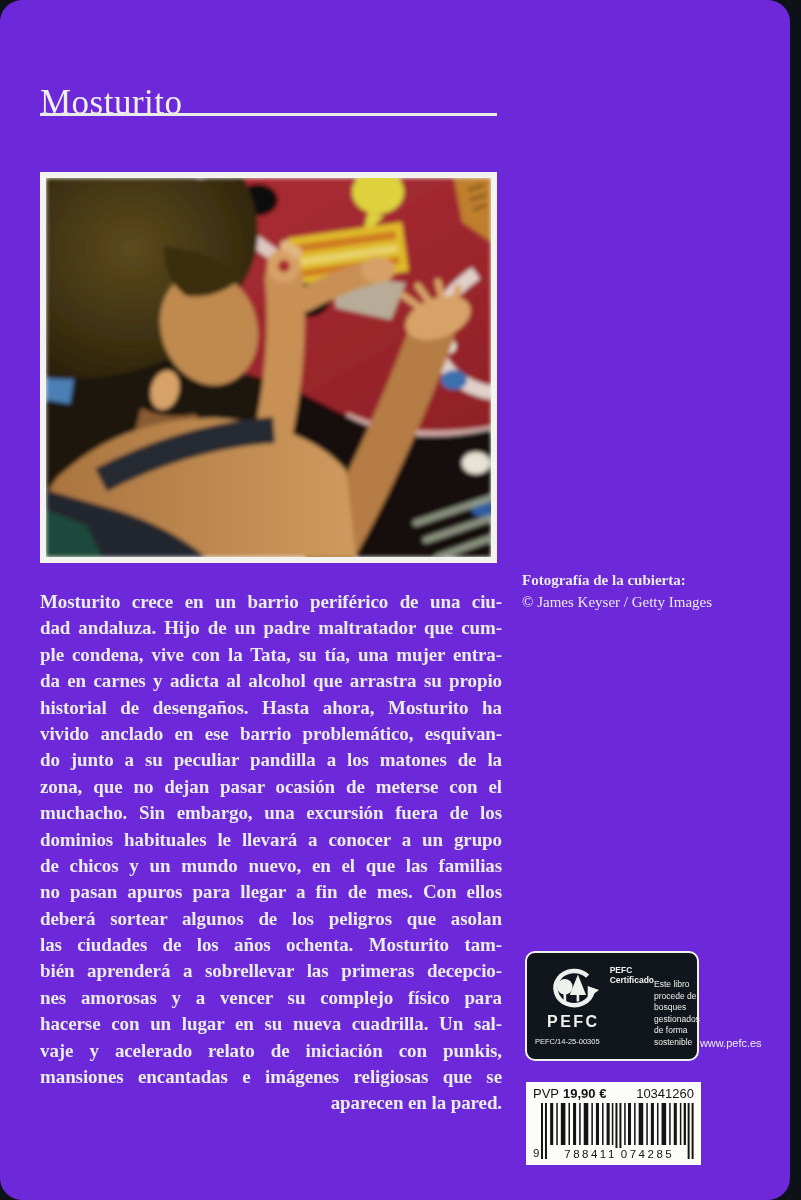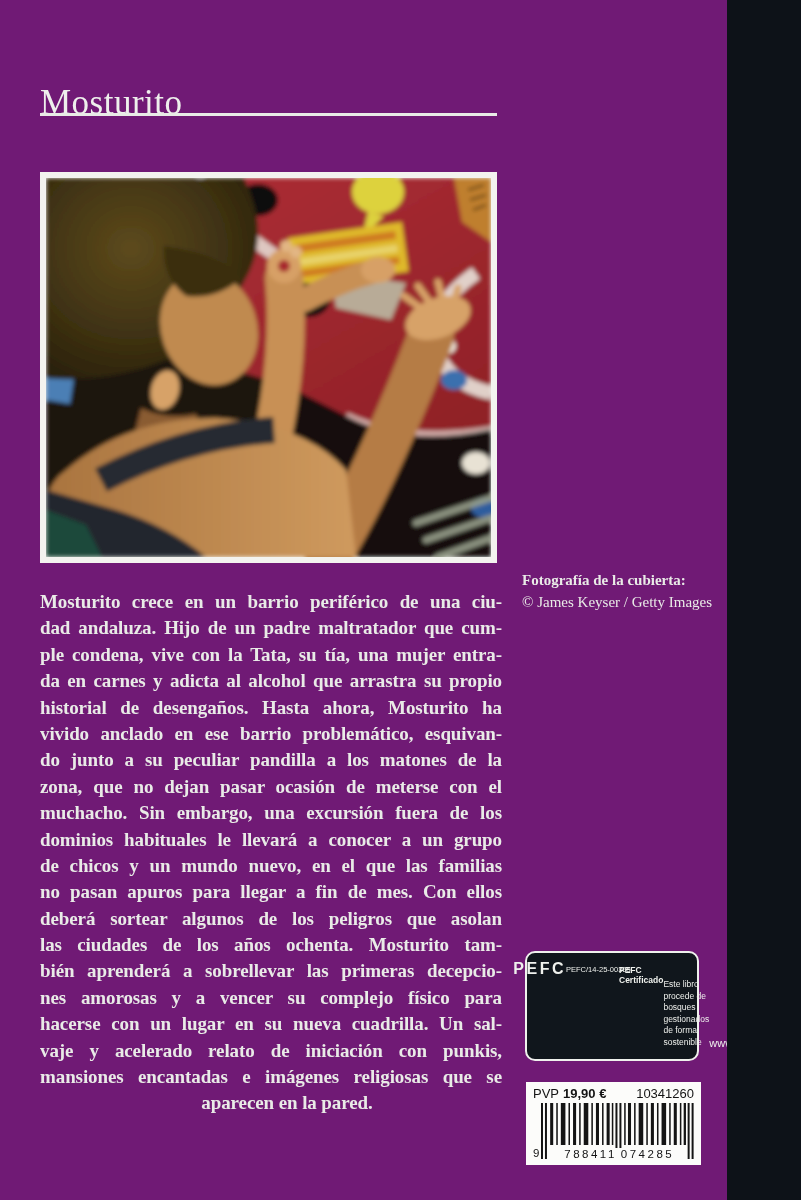--- a/index.html
+++ b/index.html
@@ -1,18 +1,18 @@
 <!DOCTYPE html>
 <html><head>
 <meta charset="utf-8">
 <style>
   html,body{margin:0;padding:0;background:#0d1218;}
   .page{
-    position:relative;width:727px;height:1200px;overflow:hidden;
-    background:#701a75;font-family:"Liberation Serif",serif;
+    position:relative;width:790px;height:1200px;overflow:hidden;
+    background:#6d28d9;font-family:"Liberation Serif",serif;border-radius:22px;
   }
   .title{
     position:absolute;left:40px;top:60px;font-size:35px;font-weight:400;
     color:#eef0ec;letter-spacing:.5px;
   }
   .rule{position:absolute;left:40px;top:113px;width:457px;height:3px;background:#e9ebe7;}
 
   .photo-frame{
     position:absolute;left:40px;top:172px;width:457px;height:391px;
     background:#f3f3ef;box-sizing:border-box;padding:6px;
@@ -24,30 +24,30 @@
     color:#e9ebe7;font-size:15px;line-height:22px;margin-top:40px;
   }
   .caption .cap-b{font-weight:700;}
 
   .synopsis{
     position:absolute;left:40px;top:591px;width:462px;
     color:#e9ebe7;font-size:19px;font-weight:700;letter-spacing:-.1px;
   }
   .syn-line{height:26.4px;overflow:hidden;text-align:justify;}
   .syn-line::after{content:"";display:inline-block;width:100%;}
-  .syn-line.last{text-align:center;margin-left:32px;}
+  .syn-line.last{text-align:right;margin-left:32px;}
   .syn-line.last::after{content:none;}
 
   .pefc{
     position:absolute;left:525px;top:951px;width:174px;height:110px;
     box-sizing:border-box;border:2.5px solid #eff1ed;border-radius:10px;
     background:#10161c;display:flex;color:#eff1ed;
     font-family:"Liberation Sans",sans-serif;
   }
-  .pefc-left{width:82px;display:flex;flex-direction:row;align-items:flex-start;
+  .pefc-left{width:82px;display:flex;flex-direction:column;align-items:flex-end;
     justify-content:center;padding:6px 0 5px 8px;box-sizing:border-box;}
   .pefc-logo{width:54px;height:44px;}
   .pefc-brand{font-weight:700;font-size:16px;letter-spacing:2.5px;margin-top:1px;}
   .pefc-code{font-size:7.5px;margin-top:6px;white-space:nowrap;}
   .pefc-right{flex:1;padding:12px 6px 10px 10px;display:flex;box-sizing:border-box;}
   .pefc-cert{font-weight:700;font-size:8.5px;}
   .pefc-desc{font-size:8.5px;line-height:11.5px;margin-top:14px;}
   .pefc-web{font-size:11px;margin-top:auto;}
 
   .barcode-box{

